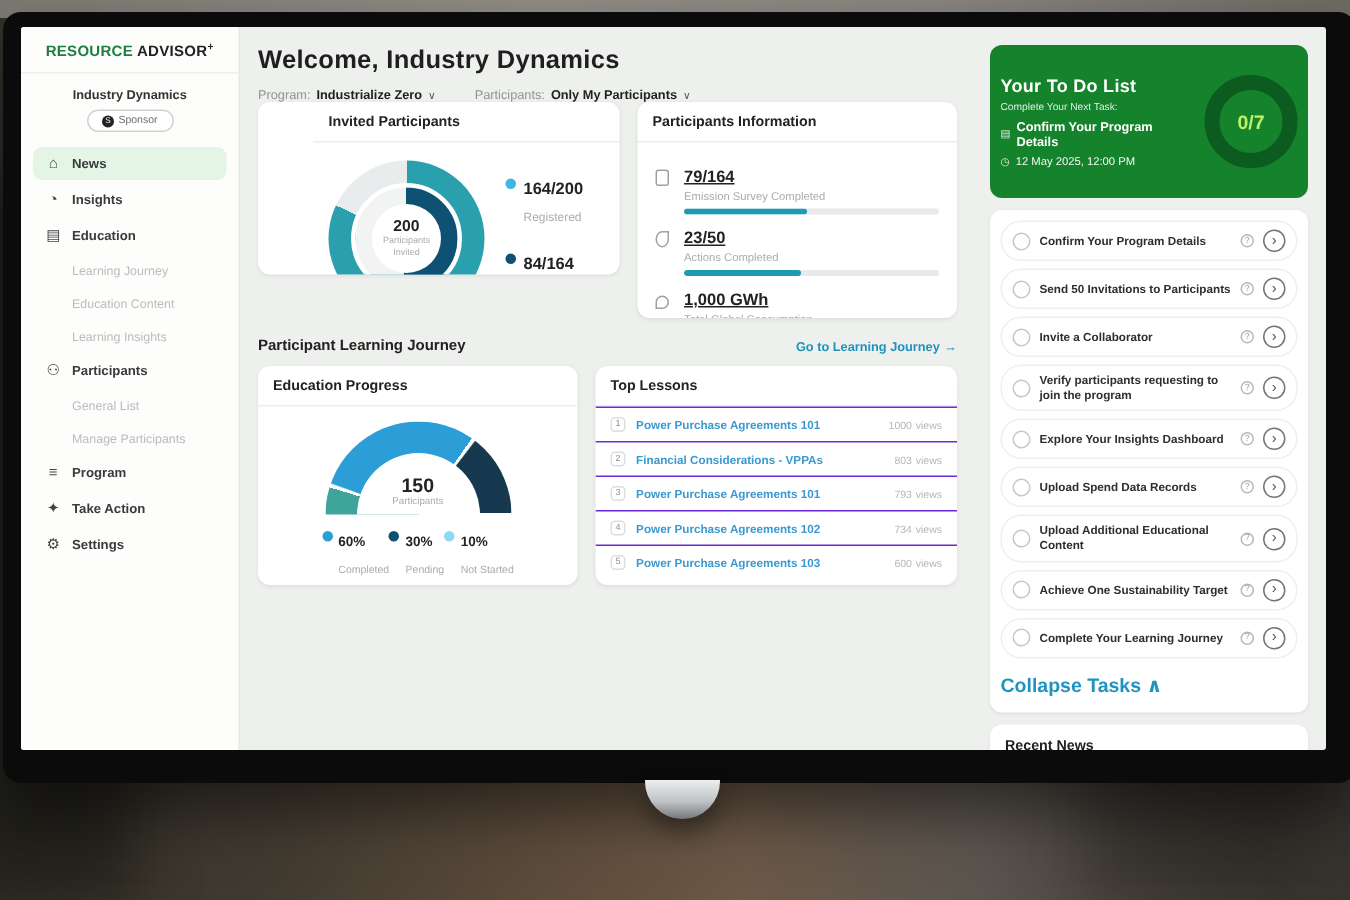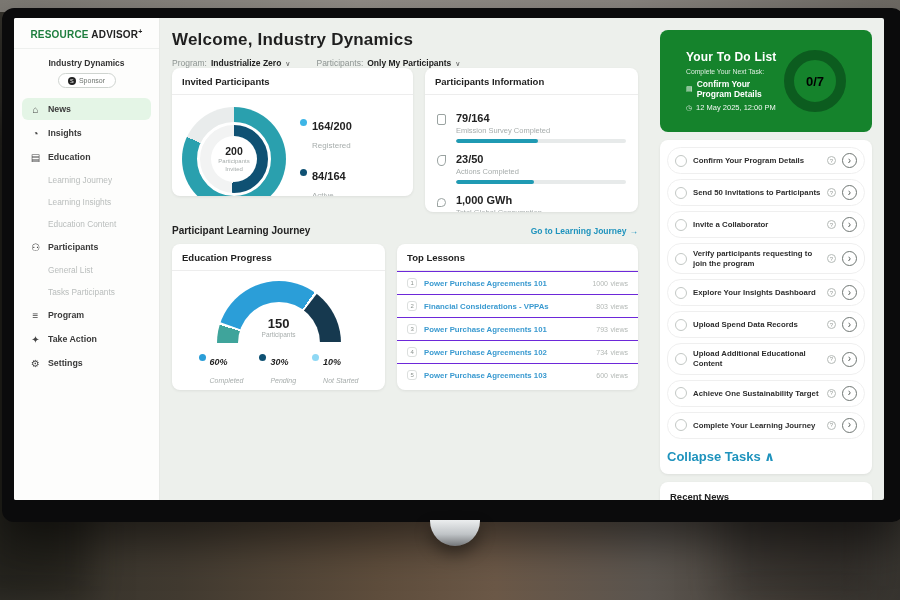--- a/index.html
+++ b/index.html
@@ -53,21 +53,21 @@
   .filters .fval { color:#222; font-weight:bold; margin-left:4px; }
   .filters .chev { color:#555; font-size:7px; margin-left:4px; }
   .sec-head { display:flex; justify-content:space-between; align-items:center; margin-top:13px; margin-bottom:8px; }
   .sec-title { font-size:10px; font-weight:bold; color:#222; }
   .sec-link { font-size:8.5px; font-weight:bold; color:#1f93bd; cursor:pointer; }
   .sec-link .arr { margin-left:3px; }
   .cards-row { display:flex; gap:12px; }
   .card { background:#fff; border-radius:8px; box-shadow:0 1px 3px rgba(0,0,0,.07); overflow:hidden; }
   .card-title { font-size:9.5px; font-weight:bold; color:#222; padding:8px 10px 7px; border-bottom:1px solid #ededed; }
 
-  .card-invited { width:242px; height:128px; }
+  .card-invited { width:242px; height:115px;padding-left:37px; }
   .invited-body { display:flex; align-items:center; gap:14px; padding:12px 10px; }
   .donut { width:104px; height:104px; border-radius:50%; position:relative; flex-shrink:0; }
   .donut-inner { position:absolute; inset:15px; border-radius:50%; border:3px solid #fff; }
   .donut-hole { position:absolute; inset:29px; border-radius:50%; background:#fff;
     display:flex; flex-direction:column; align-items:center; justify-content:center; text-align:center; }
   .donut-hole .dv { font-size:10.5px; font-weight:bold; color:#222; }
   .donut-hole .dl { font-size:6px; color:#a7adac; line-height:1.3; margin-top:1px; }
   .legend-v { display:flex; flex-direction:column; gap:14px; }
   .leg-item { display:flex; gap:5px; align-items:flex-start; }
   .leg-dot { width:7px; height:7px; border-radius:50%; margin-top:3px; flex-shrink:0; }
@@ -75,61 +75,61 @@
   .dot-blue { background:#2b9ed8; } .dot-light { background:#8fd8f4; }
   .leg-val { font-size:11px; font-weight:bold; color:#222; }
   .leg-lab { font-size:8px; color:#a7adac; }
 
   .card-pinfo { width:214px; height:144px; }
   .pinfo-body { padding:7px 12px 0; }
   .pinfo-row { display:flex; gap:8px; padding-top:6px; }
   .pinfo-ic { width:11px; padding-top:3px; color:#9aa3a1; flex-shrink:0; }
   .pi-glyph { display:inline-block; width:9px; height:11px; border:1px solid #9aa3a1; border-radius:2px; }
   .pi-bulb { display:inline-block; width:9px; height:9px; border:1px solid #9aa3a1; border-radius:50% 50% 50% 0; }
-  .pinfo-val { font-size:11px; font-weight:bold; color:#222; line-height:1.1; }
+  .pinfo-val { font-size:11px; font-weight:bold; color:#222; line-height:1.1;text-decoration:underline; }
   .pinfo-lab { font-size:7.5px; color:#a7adac; margin-bottom:4px; }
   .pbar { height:4px; background:#e7eaea; border-radius:2px; overflow:hidden; }
   .pbar-fill { height:100%; background:#1f9ab3; border-radius:2px; }
 
   .card-eduprog { width:214px; height:146px; }
   .gauge-wrap { display:flex; flex-direction:column; align-items:center; padding-top:10px; }
   .gauge { width:124px; height:62px; position:relative; overflow:hidden; }
   .gauge-arc { position:absolute; left:0; top:0; width:124px; height:124px; border-radius:50%; }
   .gauge-hole { position:absolute; left:21px; top:21px; width:82px; height:82px; border-radius:50%; background:#fff;
     display:flex; flex-direction:column; align-items:center; padding-top:14px; }
   .gauge-hole .gv { font-size:13px; font-weight:bold; color:#222; }
   .gauge-hole .gl { font-size:6.5px; color:#a7adac; }
-  .gauge-legend { display:flex; gap:16px; margin-top:8px;font-style:italic; }
+  .gauge-legend { display:flex; gap:0; margin-top:8px; }
   .gl-item { display:flex; gap:4px; }
   .gl-pct { font-size:9px; font-weight:bold; color:#222; }
   .gl-lab { font-size:7px; color:#a7adac; }
 
   .card-lessons { width:242px; height:146px; }
   .lesson-row { display:flex; align-items:center; gap:7px; padding:0 10px; height:23px; border-top:1px solid #6d28d9; }
   .lesson-row:first-of-type { border-top:none; }
   .rank { width:10px; height:10px; border:1px solid #dcdfde; border-radius:3px; font-size:6px; color:#8c938f;
     display:flex; align-items:center; justify-content:center; flex-shrink:0; }
   .lesson-link { font-size:7.8px; font-weight:bold; color:#3a9ad0; cursor:pointer; white-space:nowrap;
     overflow:hidden; text-overflow:ellipsis; flex:1; }
   .views { font-size:9px; font-weight:bold; color:#333; white-space:nowrap; }
   .views span { font-size:7px; font-weight:normal; color:#b3b8b5; }
 
   
   .rightpanel { width:236px; flex-shrink:0; padding:12px 12px 0; }
-  .todo-hero { background:#15832c; border-radius:8px; padding:10px 26px; color:#fff; display:flex;
+  .todo-hero { background:#15832c; border-radius:8px; padding:10px 7px; color:#fff; display:flex;
     justify-content:space-between; align-items:center; height:102px; }
   .hero-left { max-width:128px; }
   .hero-title { font-size:12px; font-weight:bold; letter-spacing:.2px; }
   .hero-sub { font-size:6.8px; opacity:.85; margin-top:4px; }
   .hero-task { font-size:8.5px; font-weight:bold; margin-top:4px; display:flex; gap:4px; align-items:center; }
   .hero-date { font-size:7.5px; margin-top:4px; display:flex; gap:4px; align-items:center; opacity:.95; }
   .mini-ic { font-size:7px; opacity:.9; }
   .hero-ring { width:62px; height:62px; border-radius:50%; border:10px solid #0c5c1f;
     display:flex; align-items:center; justify-content:center; background:#15832c; flex-shrink:0; }
-  .hero-ring span { font-size:13px; font-weight:bold; color:#000000; }
+  .hero-ring span { font-size:13px; font-weight:bold; color:#bef264; }
 
   .todo-card { background:#fff; border-radius:8px; box-shadow:0 1px 3px rgba(0,0,0,.07);
     margin-top:8px; padding:7px 7px 4px; }
   .task { display:flex; align-items:center; gap:6px; border:1px solid #efefef; border-radius:14px;
     padding:5px 7px; margin-bottom:5px; cursor:pointer; min-height:24px; }
   .task-check { width:12px; height:12px; border:1px solid #c3c8c5; border-radius:50%; flex-shrink:0; }
   .task-label { font-size:7.8px; font-weight:bold; color:#2e2e2e; line-height:1.25; flex:1; }
   .task-info { width:9px; height:9px; border:1px solid #b5bab7; border-radius:50%; color:#9aa09c;
     font-size:6px; display:flex; align-items:center; justify-content:center; flex-shrink:0; }
   .task-go { width:15px; height:15px; border:1.4px solid #6f7673; border-radius:50%; color:#565c59;
@@ -167,28 +167,28 @@
       </div>
       <div class="nav-item">
         <span class="ic">◔</span>
         <span>Insights</span>
       </div>
       <div class="nav-item">
         <span class="ic">▤</span>
         <span>Education</span>
       </div>
       <div class="nav-sub">Learning Journey</div>
+      <div class="nav-sub">Education Content</div>
       <div class="nav-sub">Learning Insights</div>
-      <div class="nav-sub">Education Content</div>
       <div class="nav-item">
         <span class="ic">⚇</span>
         <span>Participants</span>
       </div>
       <div class="nav-sub">General List</div>
-      <div class="nav-sub">Tasks Participants</div>
+      <div class="nav-sub">Manage Participants</div>
       <div class="nav-item">
         <span class="ic">≡</span>
         <span>Program</span>
       </div>
       <div class="nav-item">
         <span class="ic">✦</span>
         <span>Take Action</span>
       </div>
       <div class="nav-item">
         <span class="ic">⚙</span>

